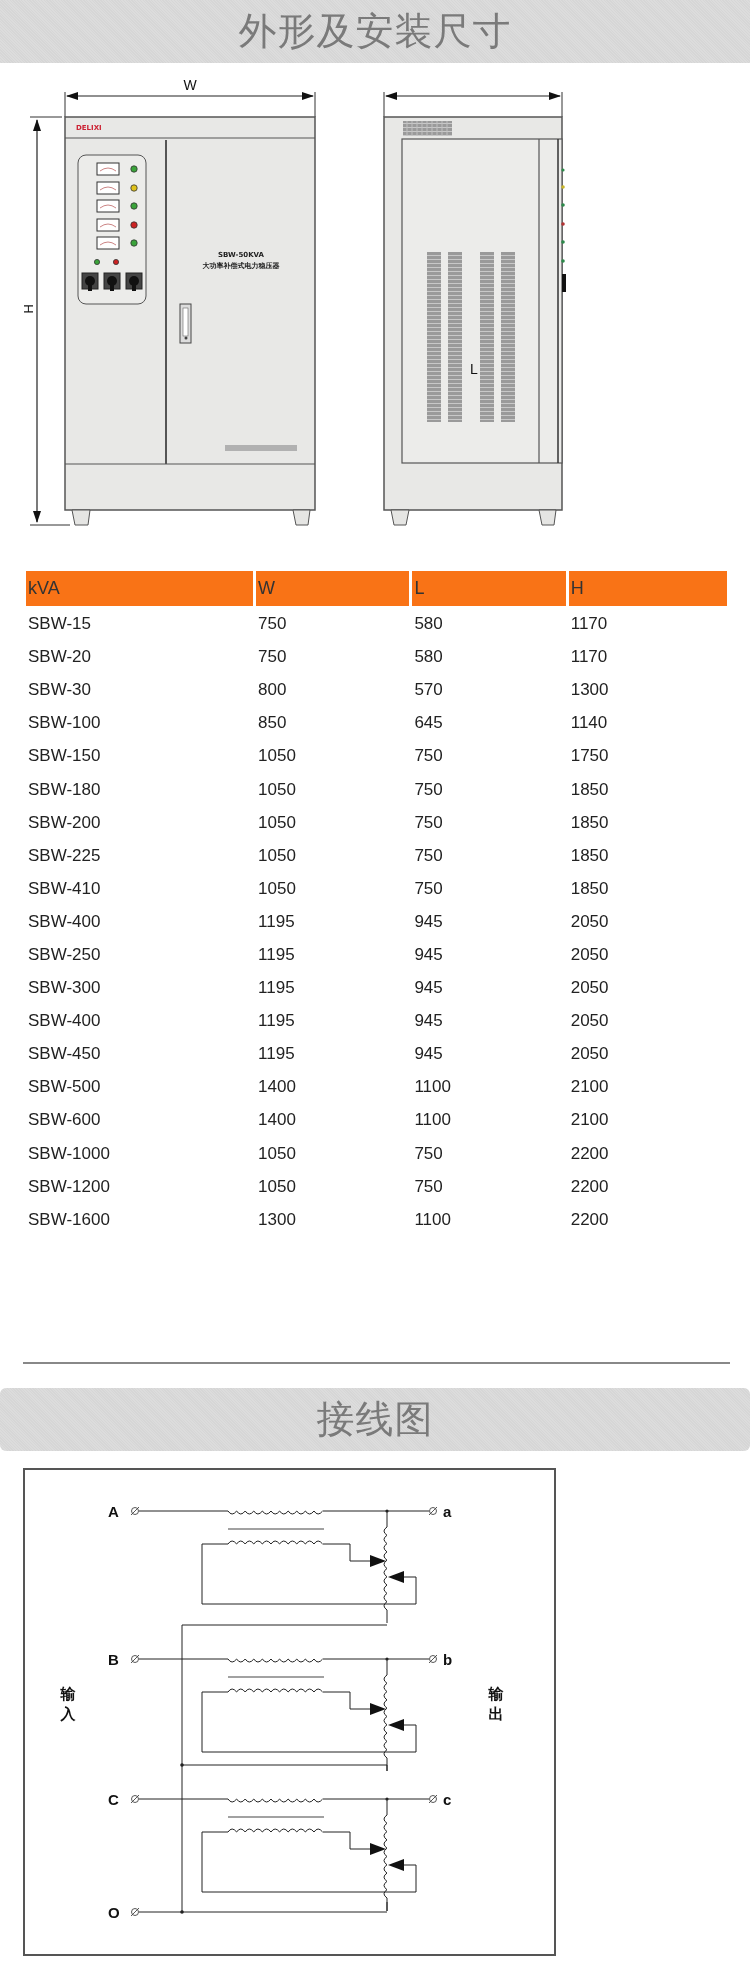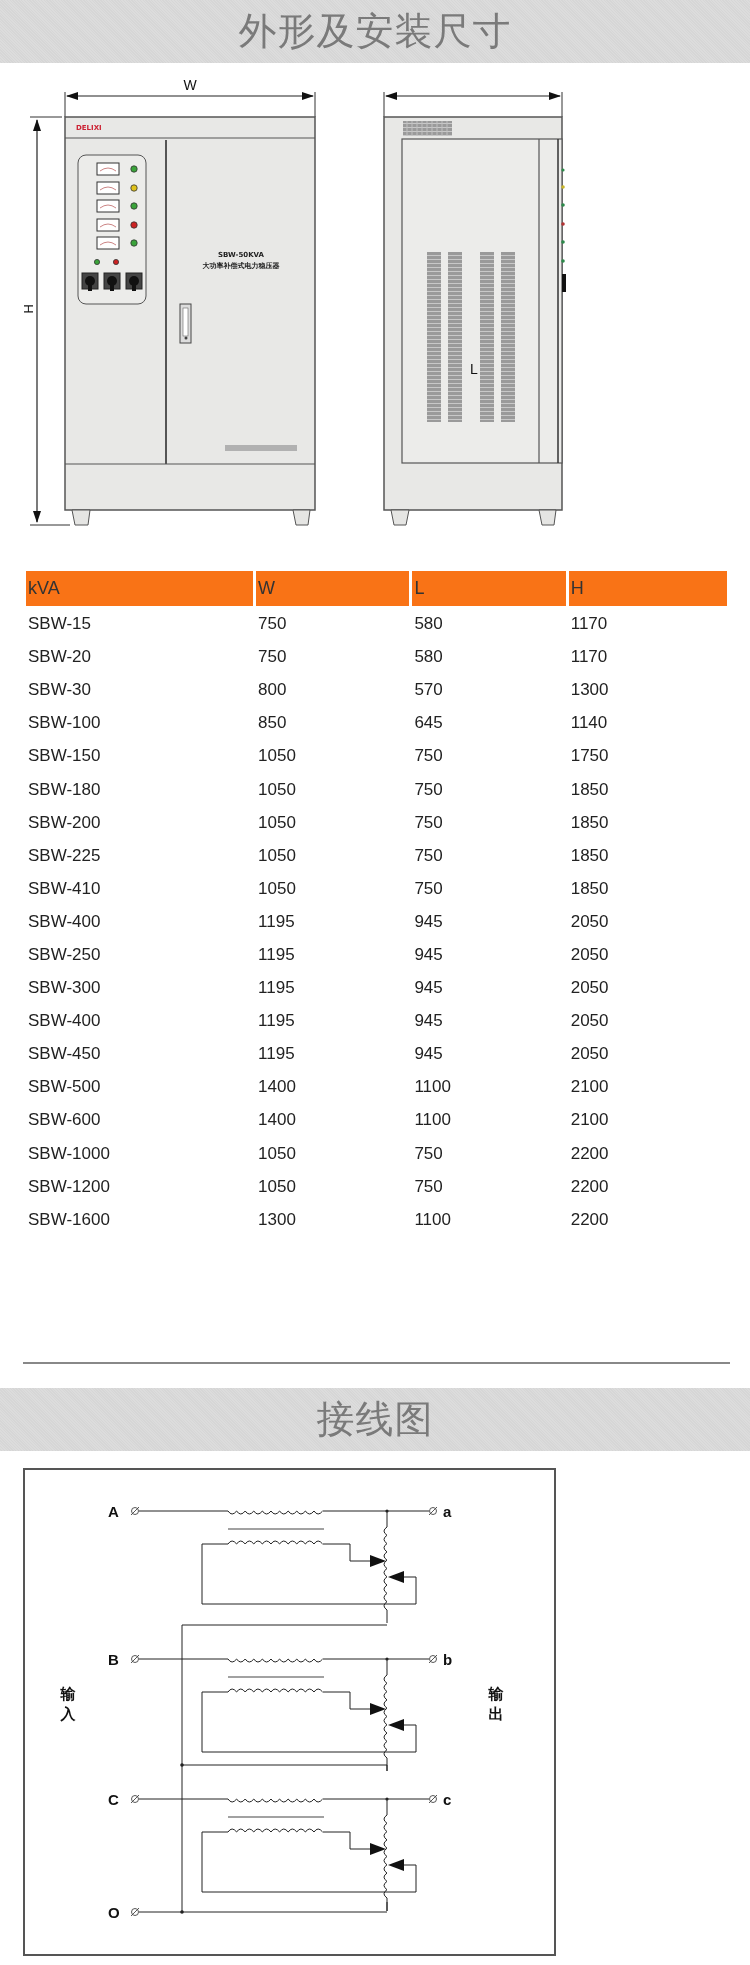--- a/index.html
+++ b/index.html
@@ -6,21 +6,21 @@
   html, body { width: 750px; height: 1965px; background: #ffffff; overflow: hidden; }
   body { position: relative; font-family: "Liberation Sans", "DejaVu Sans", sans-serif; color: #222; }
 
   .banner {
     position: absolute; left: 0; width: 750px; height: 63px;
     background: repeating-linear-gradient(45deg, #dcdcdc 0px, #dcdcdc 1px, #d6d6d6 1px, #d6d6d6 2px);
     display: flex; align-items: center; justify-content: center;
   }
   .banner span { font-family: Liberation Serif, serif; font-size: 38px; color: #7a7a7a; letter-spacing: 1px; }
   #banner-1 { top: 0; }
-  #banner-2 { top: 1388px; }
+  #banner-2 { top: 1388px; border-radius: 6px; }
 
   .drawing { position: absolute; left: 0; top: 63px; width: 750px; height: 470px; }
 
   table.specs {
     position: absolute; left: 23px; top: 568px; width: 707px;
     border-collapse: separate; border-spacing: 3px 3px;
     font-family: "Liberation Sans", sans-serif;
   }
   table.specs th, table.specs td { font-weight: normal; text-align: left; padding: 0 0 0 2px; font-size: 17px; color: #222; white-space: nowrap; }
   tr.head1 th { background: #f5e3e6; height: 30px; font-family: "DejaVu Sans", sans-serif; font-size: 15px; color: #333; }

